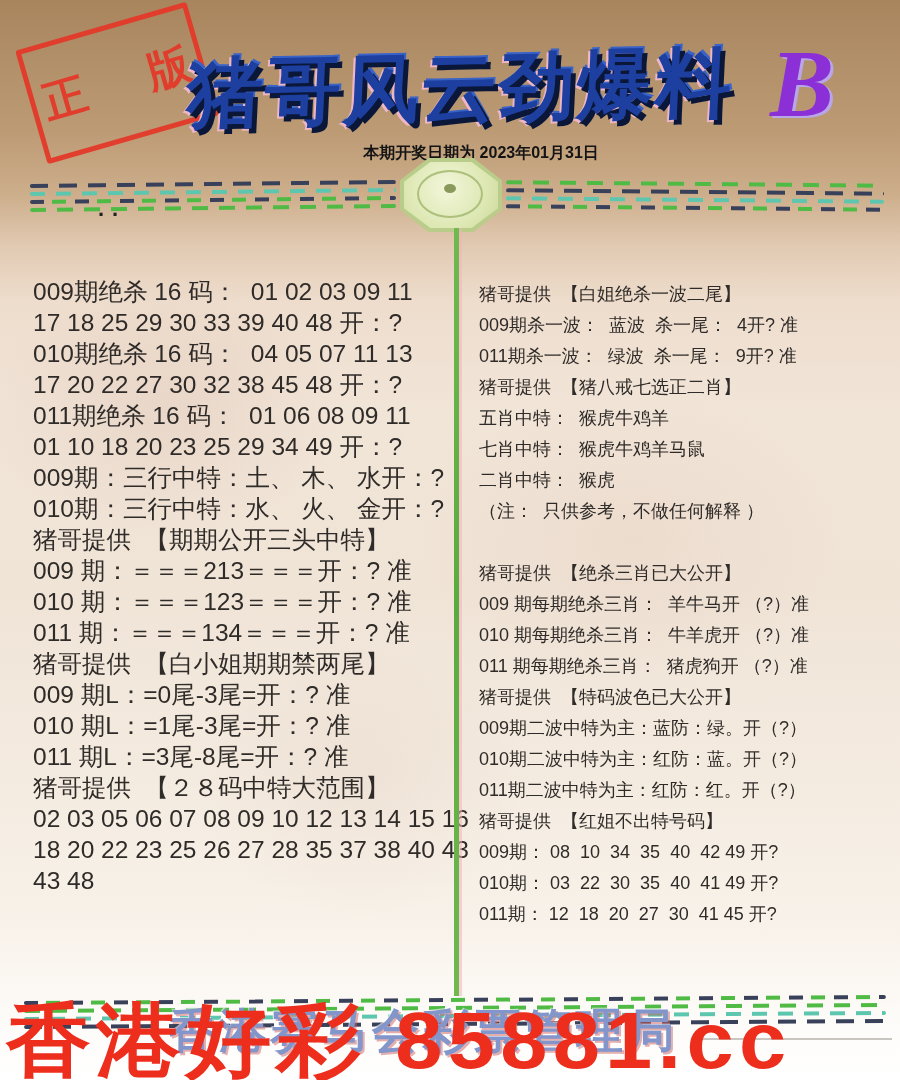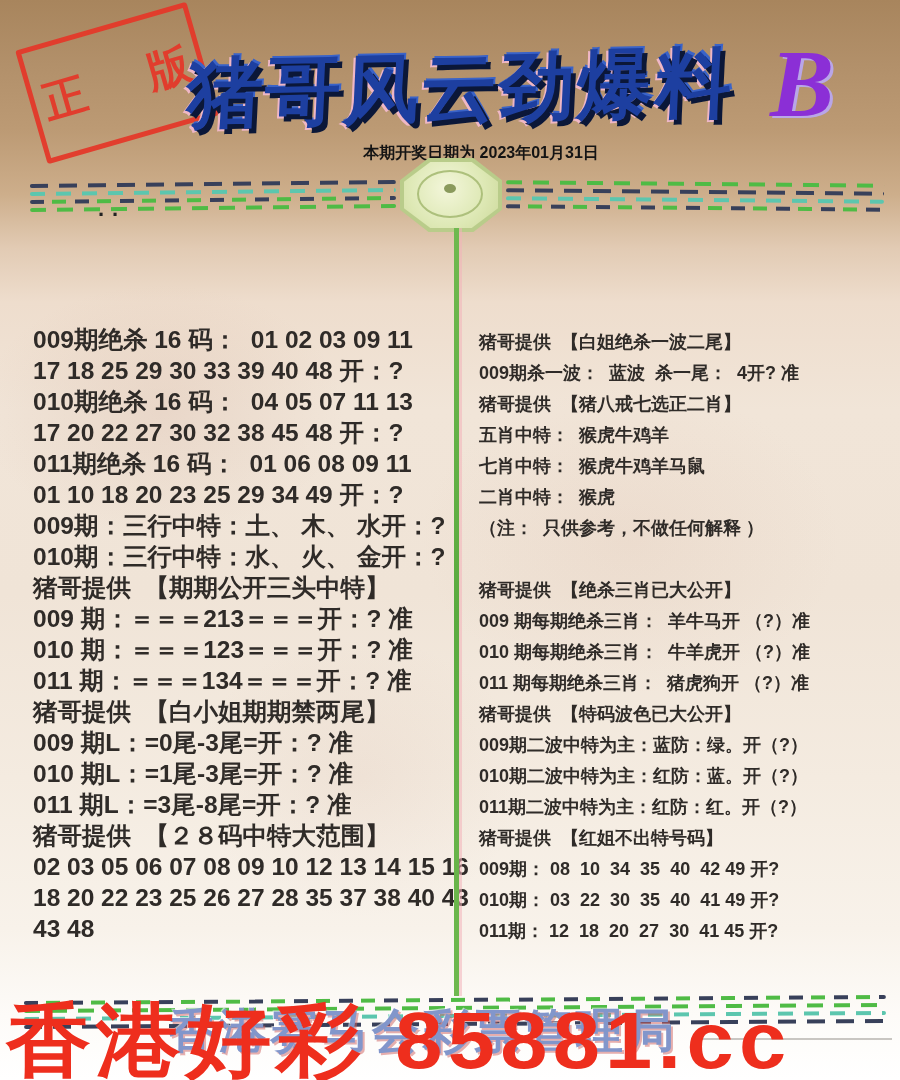--- a/index.html
+++ b/index.html
@@ -54,21 +54,21 @@
     clip-path:polygon(28% 0,72% 0,100% 30%,100% 70%,72% 100%,28% 100%,0 70%,0 30%);}
   .seal .ring{position:absolute;left:17px;top:12px;width:62px;height:44px;border-radius:50%;
     border:2px solid #adc07c;}
   .seal .dot{position:absolute;left:44px;top:26px;width:12px;height:9px;border-radius:50%;
     background:#8a9a5c;}
   
   .vline{position:absolute;left:454px;top:228px;width:5px;height:768px;
     background:linear-gradient(180deg,#6fb94f,#5aab3f 50%,#6fb94f);
     box-shadow:3px 0 0 rgba(242,178,186,.55);z-index:2;}
   
-  .col{position:absolute;color:#2f2b28;font-weight:bold;margin-top:48px;}
+  .col{position:absolute;color:#2f2b28;font-weight:normal;}
   .col-left{left:33px;top:276px;width:418px;font-size:24.5px;}
   .col-right{left:479px;top:279px;width:414px;font-size:18px;}
   .ln{height:31px;line-height:31px;white-space:pre;}
   
   .agency{position:absolute;left:168px;top:1000px;width:640px;z-index:2;
     font-size:47px;font-weight:700;color:#8296cb;letter-spacing:4px;white-space:nowrap;
     text-shadow:2px 2px 0 rgba(205,95,95,.5),-1px -1px 0 rgba(255,255,255,.6);}
   .watermark{position:absolute;left:6px;top:988px;z-index:3;
     font-size:80px;font-weight:900;color:#ee2e1d;white-space:nowrap;letter-spacing:5px;
     transform:scaleX(1.06);transform-origin:left center;}
@@ -130,20 +130,21 @@
     <div class="ln">011 期L：=3尾-8尾=开：? 准</div>
     <div class="ln">猪哥提供  【２８码中特大范围】</div>
     <div class="ln">02 03 05 06 07 08 09 10 12 13 14 15 16</div>
     <div class="ln">18 20 22 23 25 26 27 28 35 37 38 40 43</div>
     <div class="ln">43 48</div>
   </div>
 
   <div class="col col-right">
     <div class="ln">猪哥提供  【白姐绝杀一波二尾】</div>
     <div class="ln">009期杀一波：  蓝波  杀一尾：  4开? 准</div>
+    <div class="ln">011期杀一波：  绿波  杀一尾：  9开? 准</div>
     <div class="ln">猪哥提供  【猪八戒七选正二肖】</div>
     <div class="ln">五肖中特：  猴虎牛鸡羊</div>
     <div class="ln">七肖中特：  猴虎牛鸡羊马鼠</div>
     <div class="ln">二肖中特：  猴虎</div>
     <div class="ln">（注：  只供参考，不做任何解释 ）</div>
     <div class="ln"></div>
     <div class="ln">猪哥提供  【绝杀三肖已大公开】</div>
     <div class="ln">009 期每期绝杀三肖：  羊牛马开 （?）准</div>
     <div class="ln">010 期每期绝杀三肖：  牛羊虎开 （?）准</div>
     <div class="ln">011 期每期绝杀三肖：  猪虎狗开 （?）准</div>

